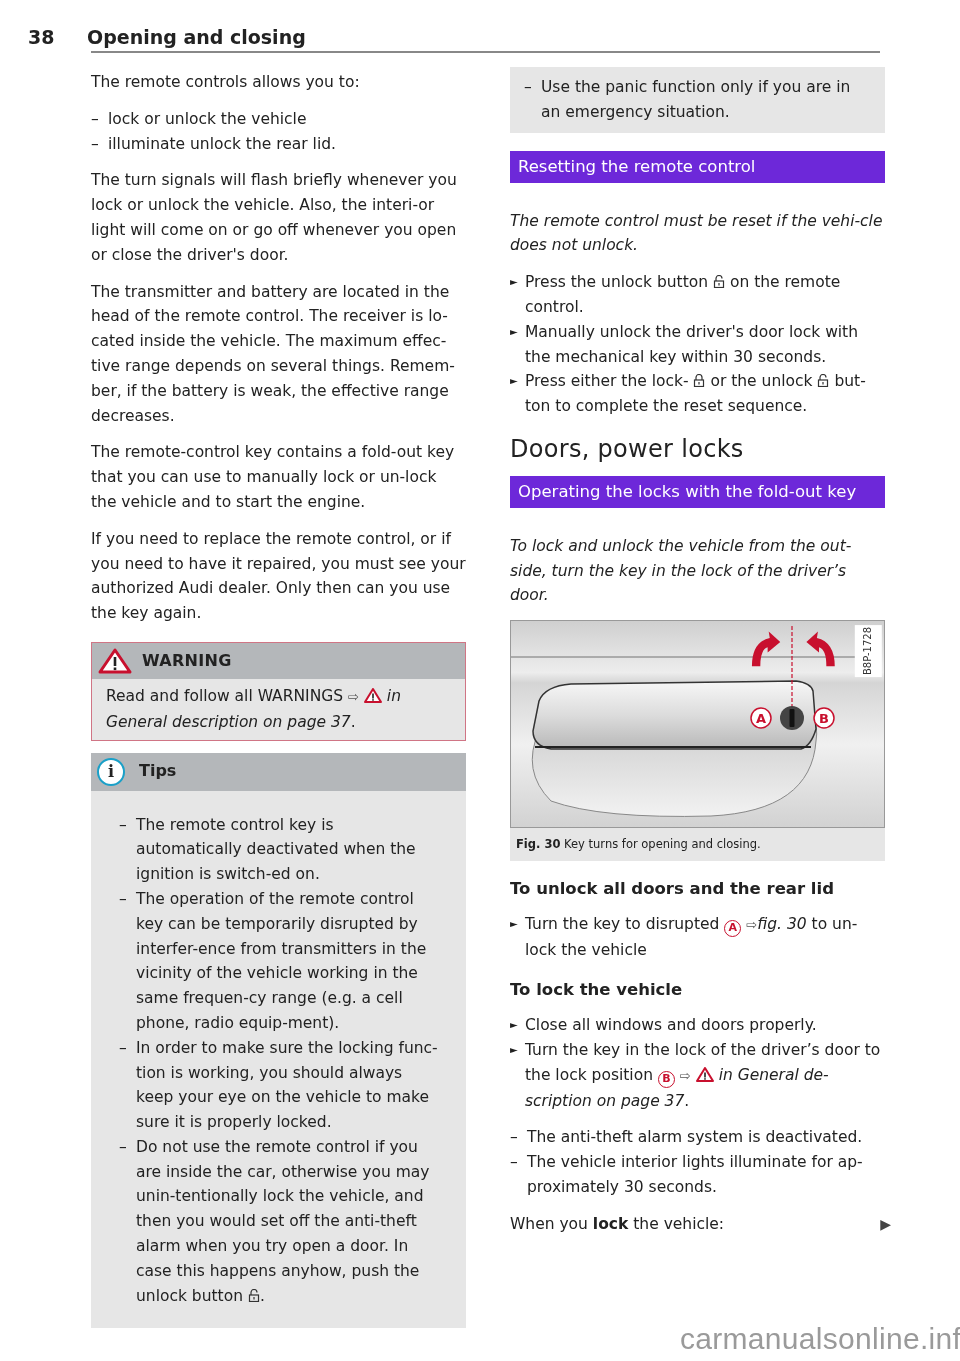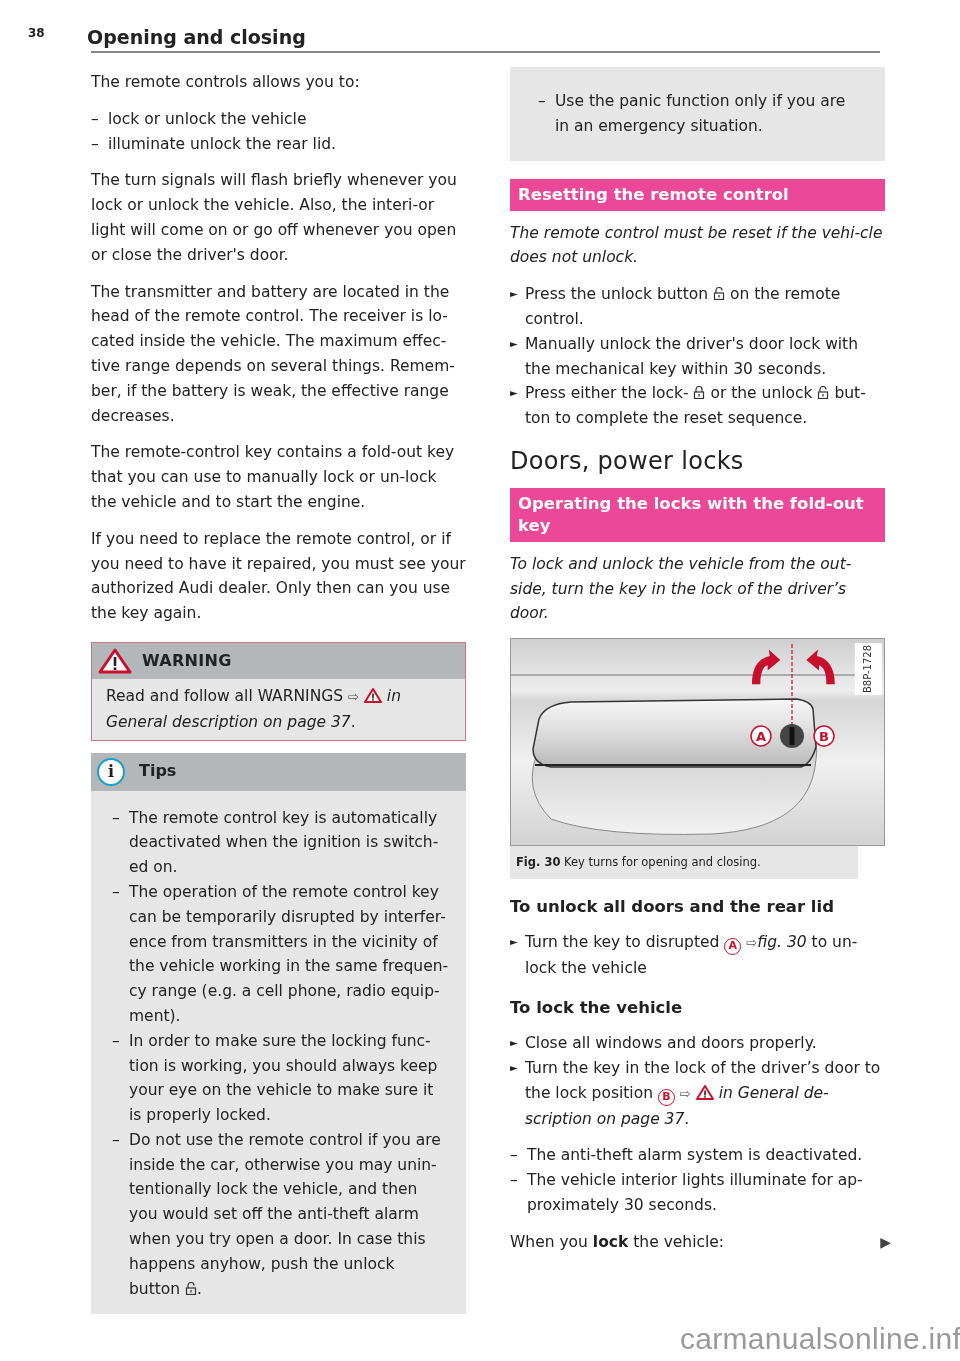--- a/index.html
+++ b/index.html
@@ -1,18 +1,18 @@
 <!DOCTYPE html>
 <html><head>
 <meta charset="utf-8">
 <style>
   * { box-sizing: border-box; margin: 0; padding: 0; }
   html, body { width: 960px; height: 1361px; background: #ffffff; }
   body { position: relative; font-family: "DejaVu Sans", sans-serif; color: #222; overflow: hidden; }
-  .page-number { position: absolute; left: 28px; top: 26px; font-size: 12px; font-weight: bold; color: #222; }
+  .page-number { position: absolute; left: 28px; top: 26px; font-size: 19px; font-weight: bold; color: #222; }
   .running-head { position: absolute; left: 87px; top: 26px; font-size: 19px; font-weight: bold; color: #222; }
   .head-rule { position: absolute; left: 91px; right: 80px; top: 51px; height: 2px; background: #888; }
 
   .col { position: absolute; top: 70px; width: 375px; font-size: 15.5px; line-height: 24.8px; }
   .col-left { left: 91px; }
   .col-right { left: 510px; }
 
   p.para { margin: 0 0 12px 0; }
   .dash-list { list-style: none; margin: 0 0 12px 0; }
   .dash-list li { position: relative; padding-left: 17px; }
@@ -20,39 +20,39 @@
   .arrow-list { list-style: none; margin: 0 0 12px 0; }
   .arrow-list li { position: relative; padding-left: 15px; }
   .arrow-list li .tri { position: absolute; left: 0; top: 0; font-size: 10px; }
 
   .warning-box { border: 1px solid #d07585; background: #e6e6e6; margin: 16px 0 12px 0; }
   .warning-head { background: #b4b7ba; display: flex; align-items: center; padding: 5px 6px; font-weight: bold; font-size: 16px; letter-spacing: 0.3px; }
   .warning-body { padding: 5px 14px 5px 14px; }
   .tips-box { background: #e6e6e6; margin-top: 10px; }
   .tips-head { background: #b4b7ba; display: flex; align-items: center; padding: 5px 6px; font-weight: bold; font-size: 16px; }
   .tips-body { padding: 8px 10px 6px 14px; }
-  .tips-body .dash-list { margin: 7px; }
+  .tips-body .dash-list { margin: 14px; }
   .tips-body .dash-list li { padding-left: 17px; }
 
   .icon-warn { display: inline-block; width: 34px; height: 26px; margin-right: 10px; }
   .icon-info { display: inline-block; width: 28px; height: 28px; border-radius: 50%; border: 2px solid #1aa0c8; background: #fff; text-align: center; font-weight: bold; color: #222; font-size: 16px; line-height: 24px; margin-right: 14px; font-family: "DejaVu Serif", serif; }
 
   .note-grey { background: #e6e6e6; padding: 6px 10px 6px 12px; margin: -3px 0 18px 0; }
-  .red-bar { background: #ec4899; color: #fff; font-weight: bold; font-size: 16.5px; line-height: 22px; padding: 5px 8px; margin-bottom: 10px; }
+  .red-bar { background: #6d28d9; color: #fff; font-weight: normal; font-size: 16.5px; line-height: 22px; padding: 5px 8px; margin-bottom: 26px; }
   .italic { font-style: italic; }
   .h-big { font-size: 24px; font-weight: normal; margin: 18px 0 14px 0; color: #222; letter-spacing: 0.3px; }
   .h-sub { font-size: 16.5px; font-weight: bold; margin: 16px 0 10px 0; }
   .circ { display: inline-block; width: 17px; height: 17px; border: 1.5px solid #c8102e; border-radius: 50%; color: #c8102e; font-size: 11px; line-height: 14px; text-align: center; font-weight: bold; vertical-align: -2px; }
   .lock-glyph { display: inline-block; width: 12px; height: 13px; vertical-align: -1px; }
   .ref-arrow { color: #555; font-size: 13px; }
   .tri-small { display: inline-block; width: 18px; height: 15px; vertical-align: -2px; }
 
   .figure { position: relative; width: 375px; height: 208px; margin-top: 8px; border: 1px solid #999; overflow: hidden;
             background: linear-gradient(180deg, #cfcfcf 0%, #ededed 25%, #d5d5d5 30%, #f0f0f0 60%, #d2d2d2 100%); }
-  .fig-caption { background: #e6e6e6; font-size: 11.5px; padding: 4px 6px; margin-bottom: 14px; width: 348px; }
+  .fig-caption { background: #e6e6e6; font-size: 11.5px; padding: 4px 6px; margin-bottom: 14px; width: 375px; }
   .fig-caption b { font-weight: bold; }
   .fig-code { position: absolute; right: 2px; top: 4px; writing-mode: vertical-rl; transform: rotate(180deg); font-size: 10px; background: #fff; padding: 2px 1px; color: #333; }
   .cont-arrow { position: absolute; right: -30px; font-size: 14px; color: #444; }
   .watermark { position: absolute; left: 680px; top: 1322px; font-size: 30px; color: #9a9a9a; font-family: "Liberation Sans", sans-serif; letter-spacing: 0.3px; }
 </style>
 </head>
 <body>
 
 <div class="page-number">38</div>
 <div class="running-head">Opening and closing</div>
@@ -107,21 +107,21 @@
             <rect x="5.4" y="8" width="1.2" height="2.5" fill="#333"></rect>
           </svg><span>.</span>
         </li>
       </ul>
     </div>
   </div>
 </div>
 
 <div class="col col-right">
   <div class="note-grey">
-    <ul class="dash-list" style="margin:16px">
+    <ul class="dash-list" style="margin:2px">
       <li>Use the panic function only if you are in an emergency situation.</li>
     </ul>
   </div>
 
   <div class="red-bar">Resetting the remote control</div>
   <p class="para italic">The remote control must be reset if the vehi-cle does not unlock.</p>
   <ul class="arrow-list">
     <li><span class="tri">►</span><span>Press the unlock button</span>
       <svg class="lock-glyph" viewBox="0 0 12 13">
         <path d="M3 6 V3.5 A3 3 0 0 1 9 3.5" fill="none" stroke="#333" stroke-width="1.2"></path>

